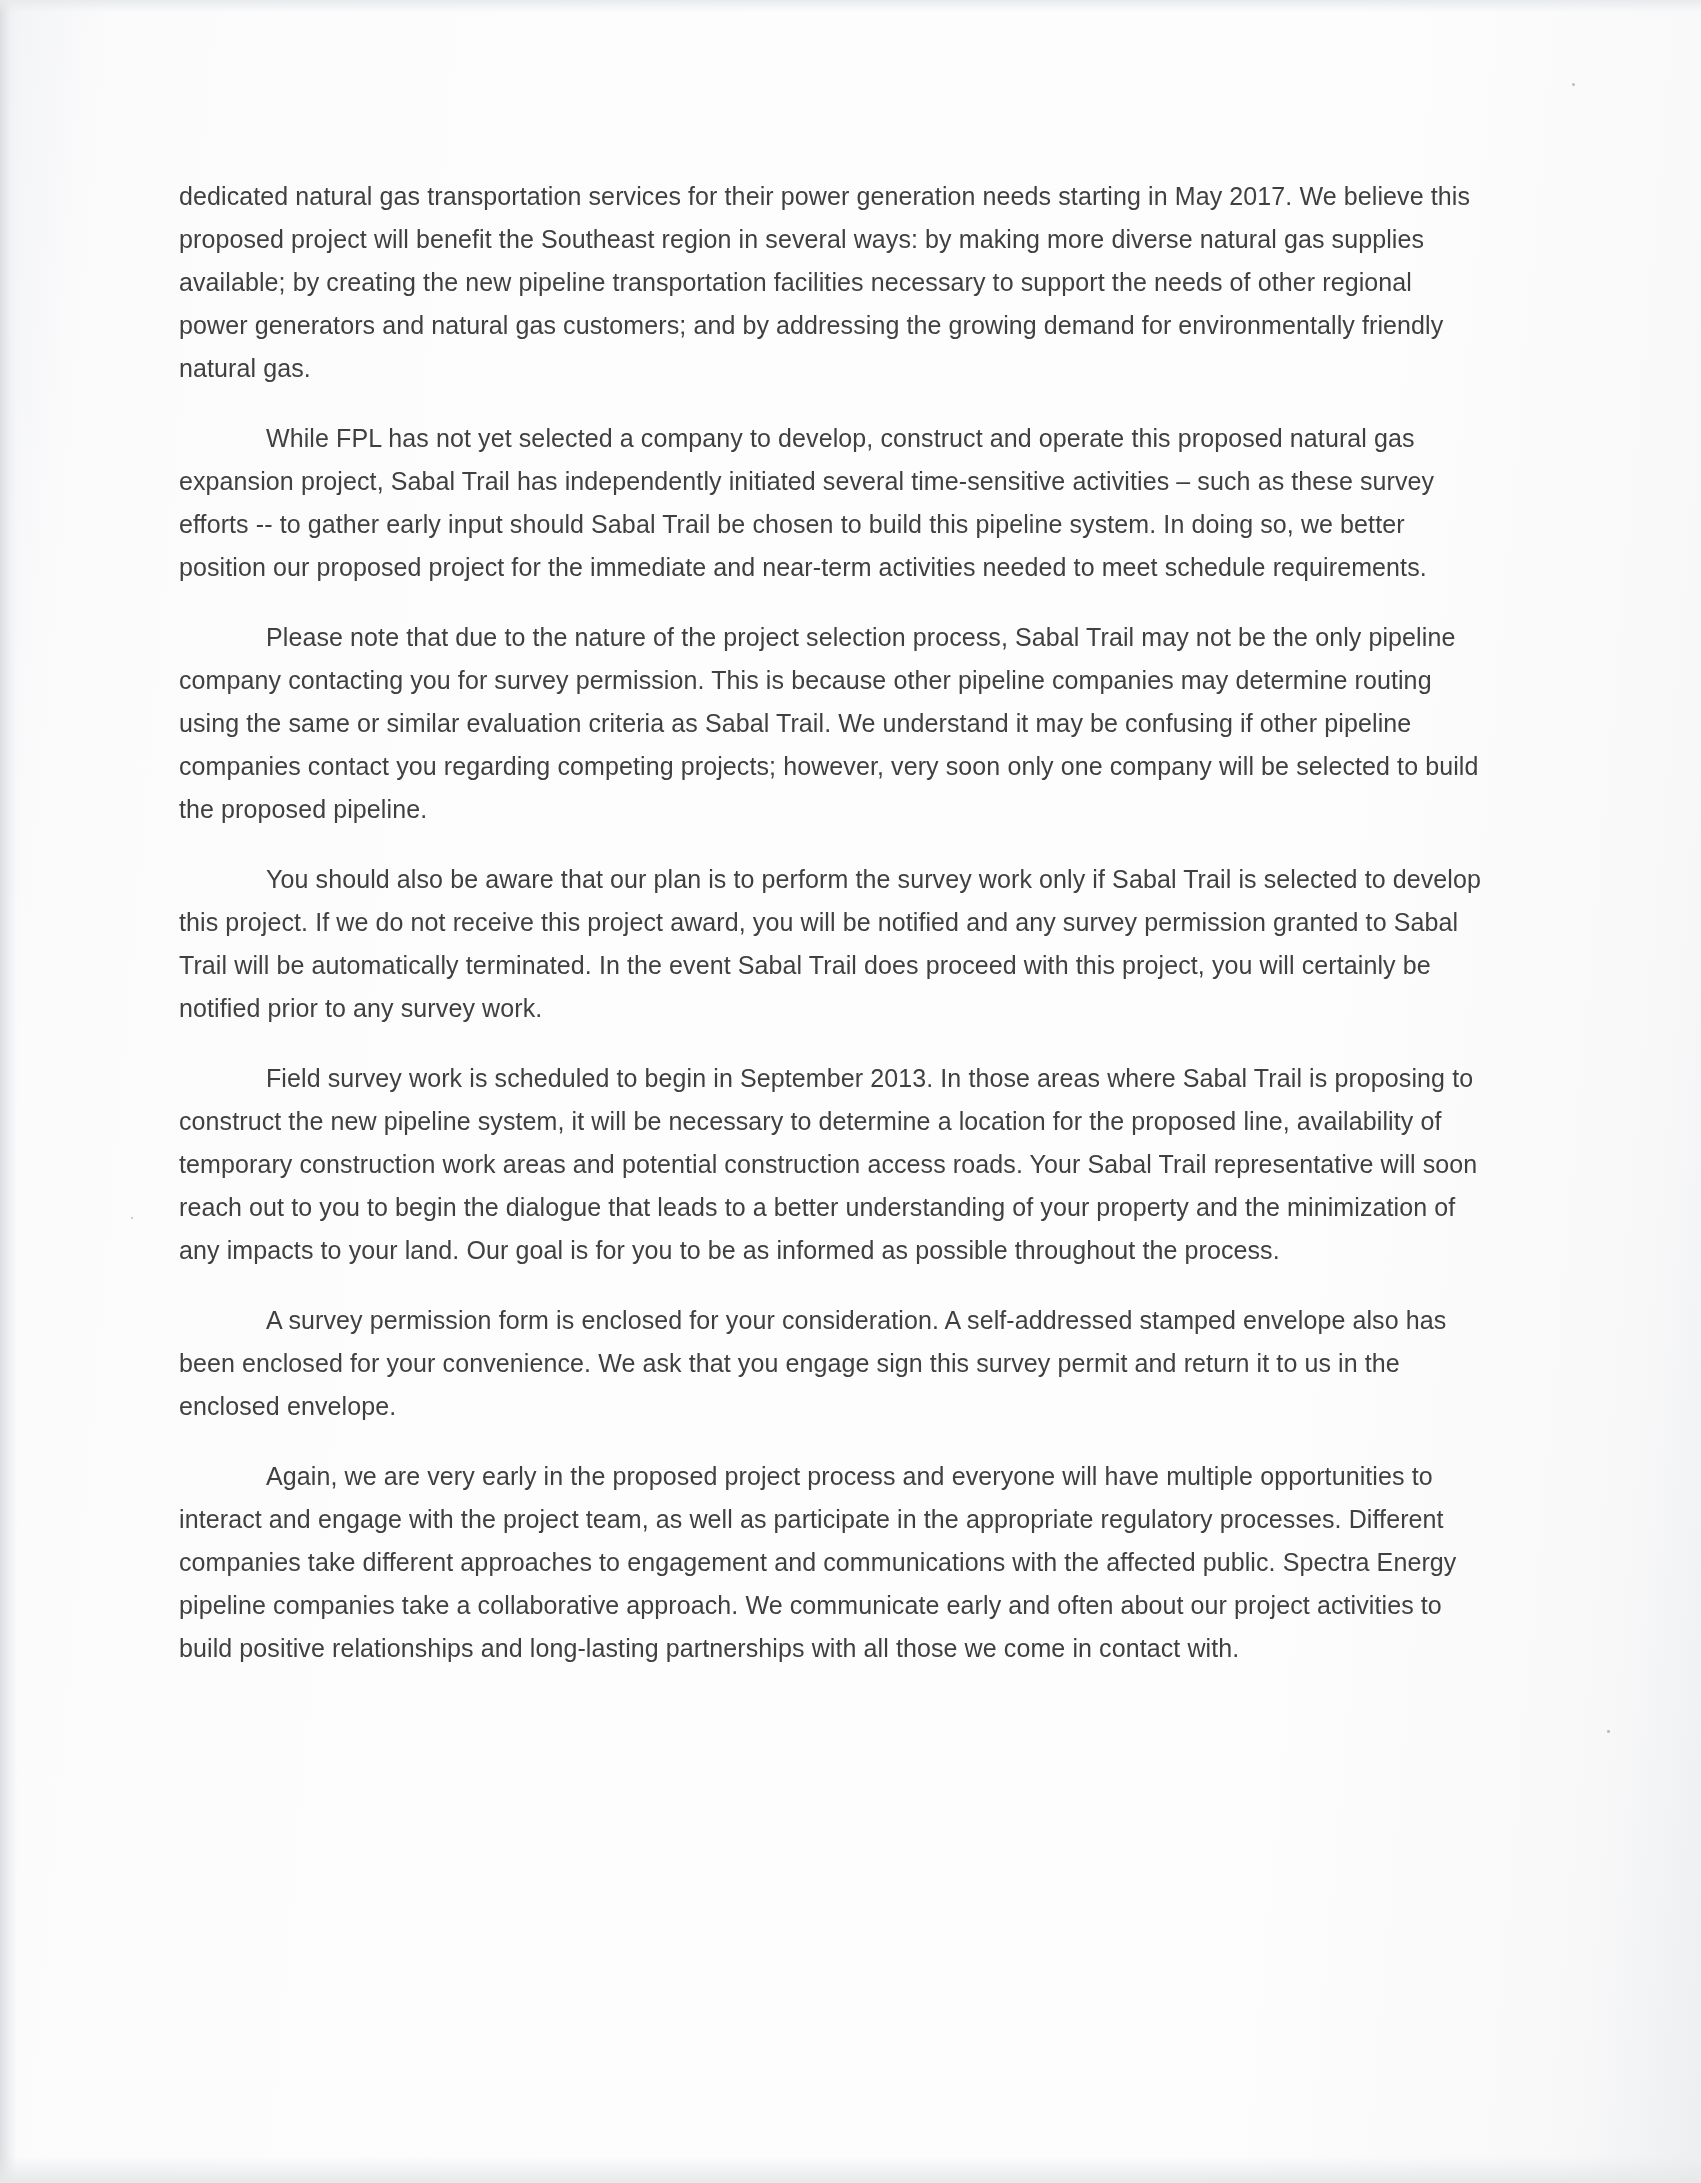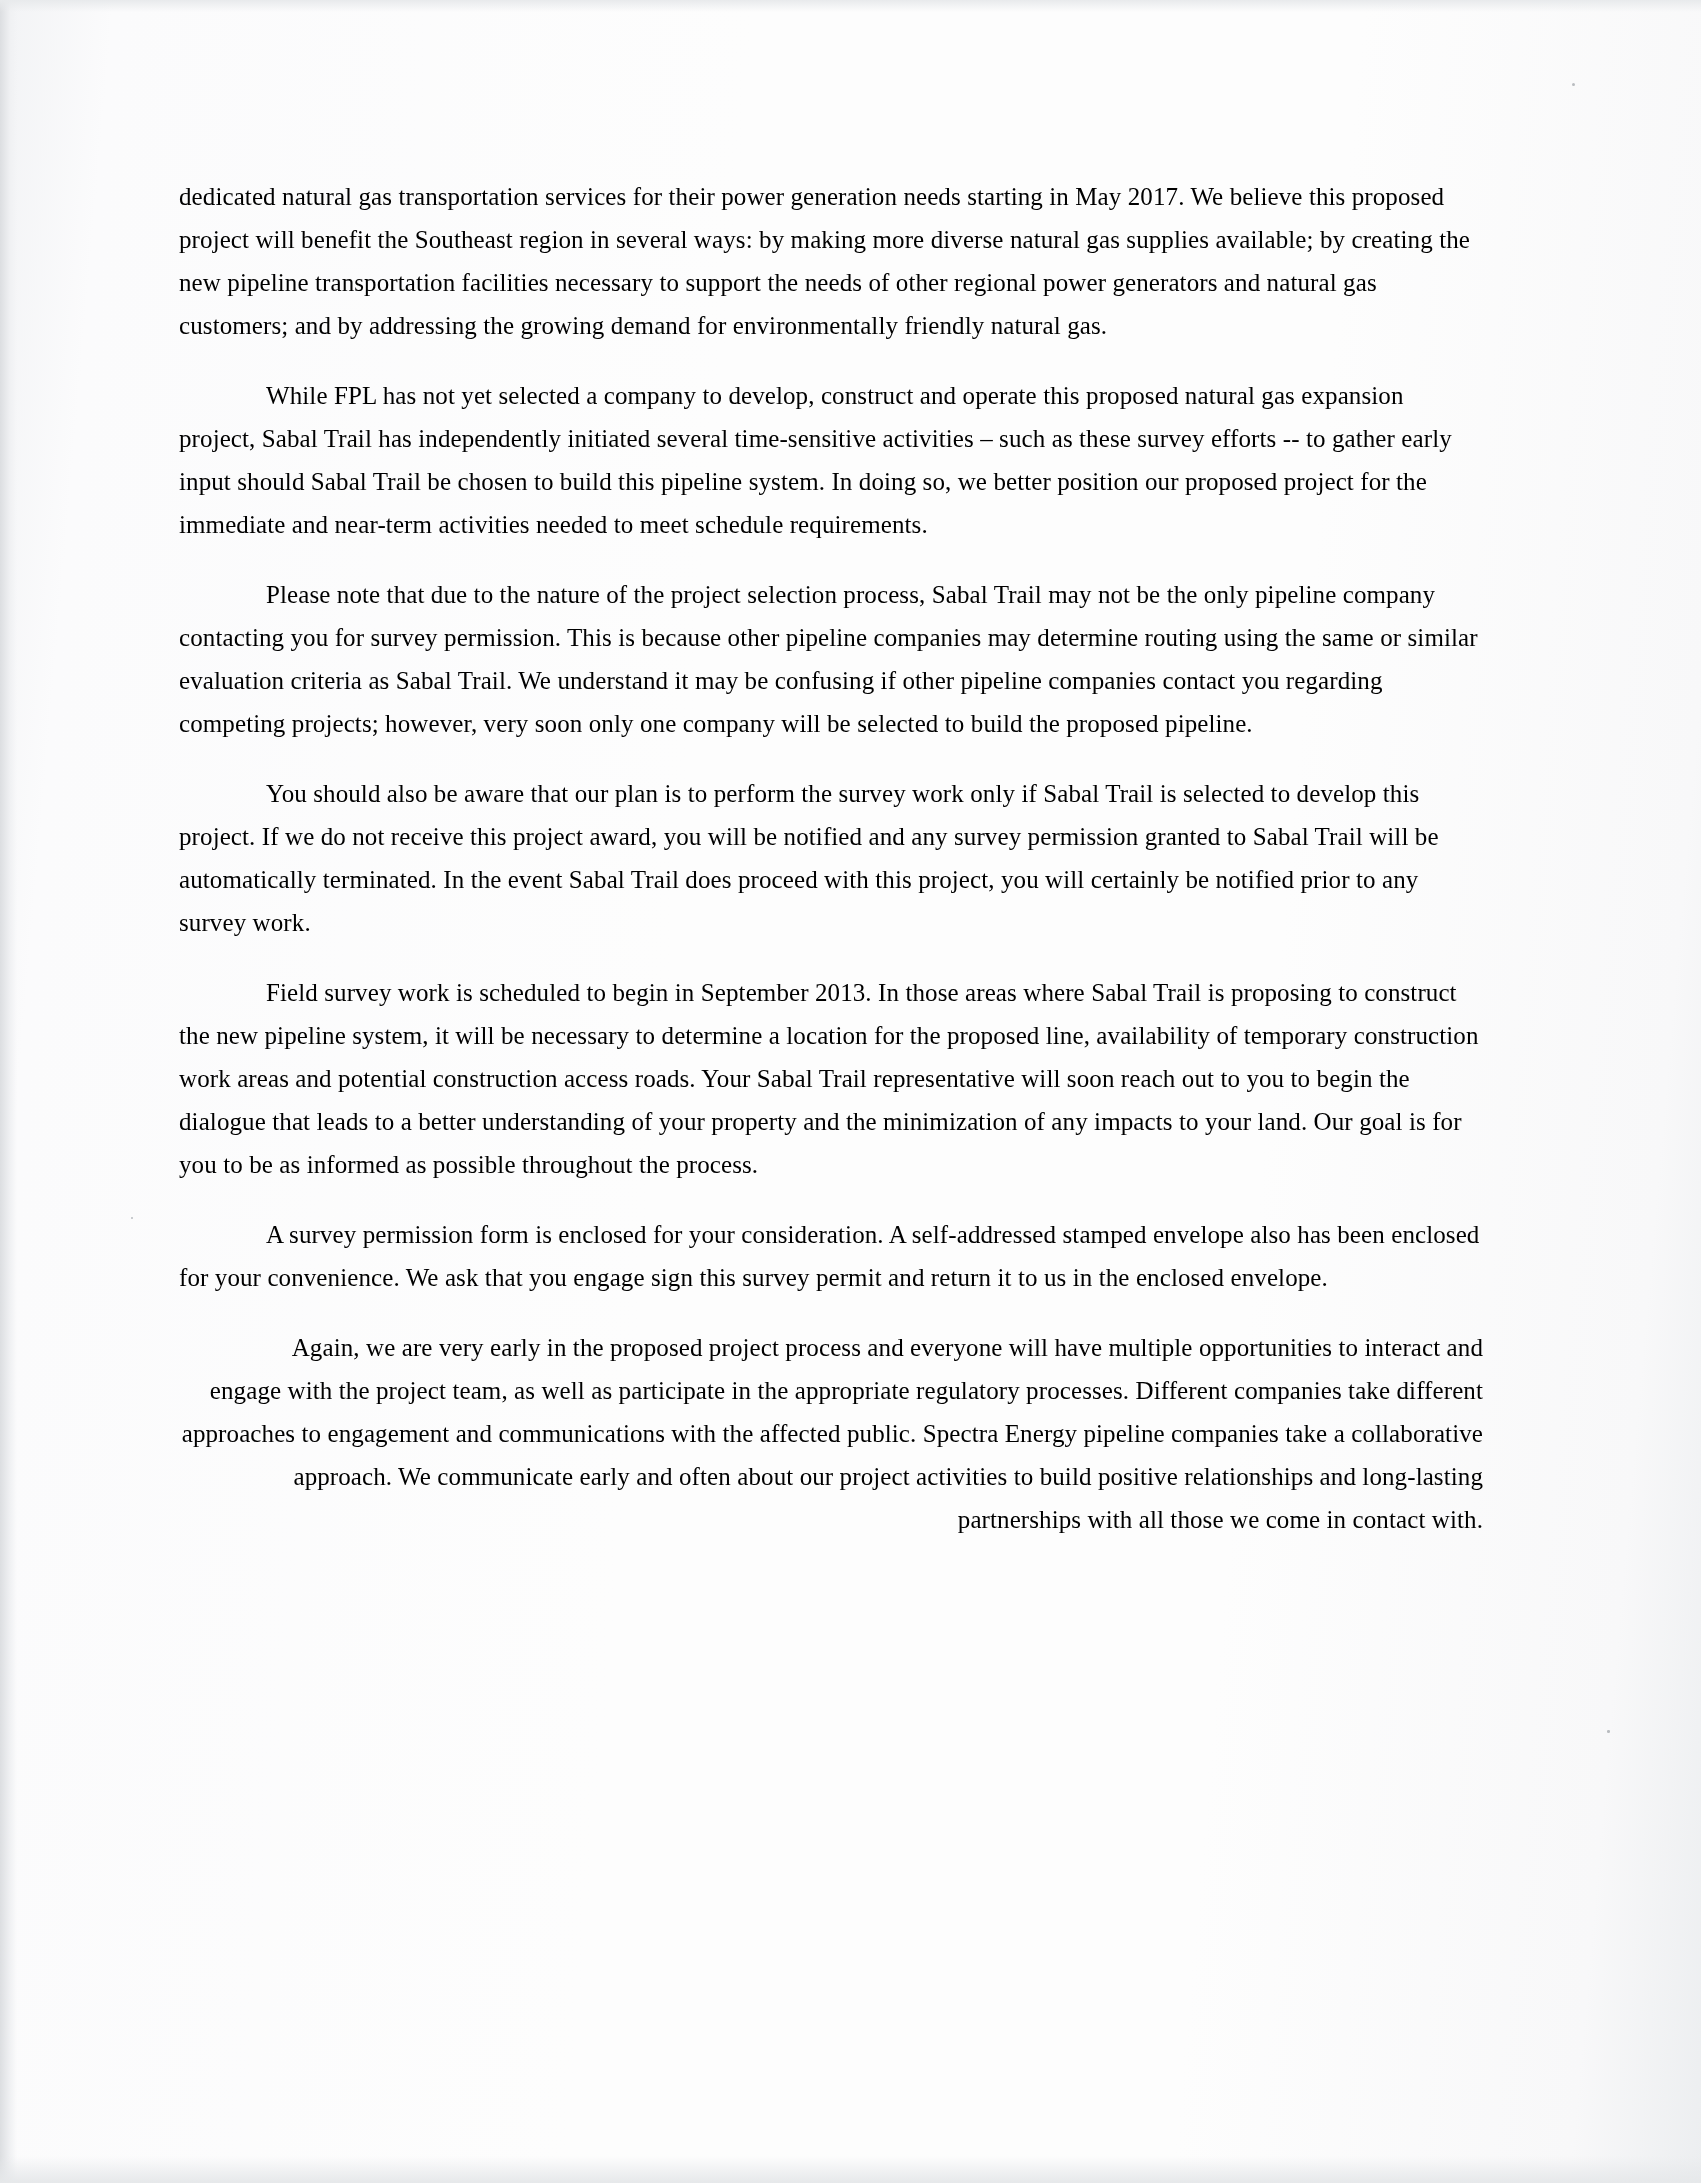--- a/index.html
+++ b/index.html
@@ -44,37 +44,36 @@
   .speck {
     position: absolute;
     background: #b9bcc0;
     border-radius: 50%;
   }
   .body-text {
     position: absolute;
     left: 179px;
     top: 175px;
     width: 1304px;
-    font-family: Liberation Serif, serif;
+    font-family: Liberation Sans, sans-serif;
     font-size: 25px;
     line-height: 43px;
-    color: #000000;
+    color: #404040;
     letter-spacing: 0.1px;
     text-align: left;
   }
   .body-text p {
     margin: 0 0 27px 0;
     text-indent: 0;
   }
   .body-text p.indent {
     text-indent: 87px;
   }
   .body-text p:last-child {
     margin-bottom: 0;
-    text-align: right;
   }
 </style>
 </head>
 <body>
 
 <div class="page">
   <div class="paper"></div>
   <div class="edge-left"></div>
   <div class="edge-top"></div>
   <div class="edge-bottom"></div>

